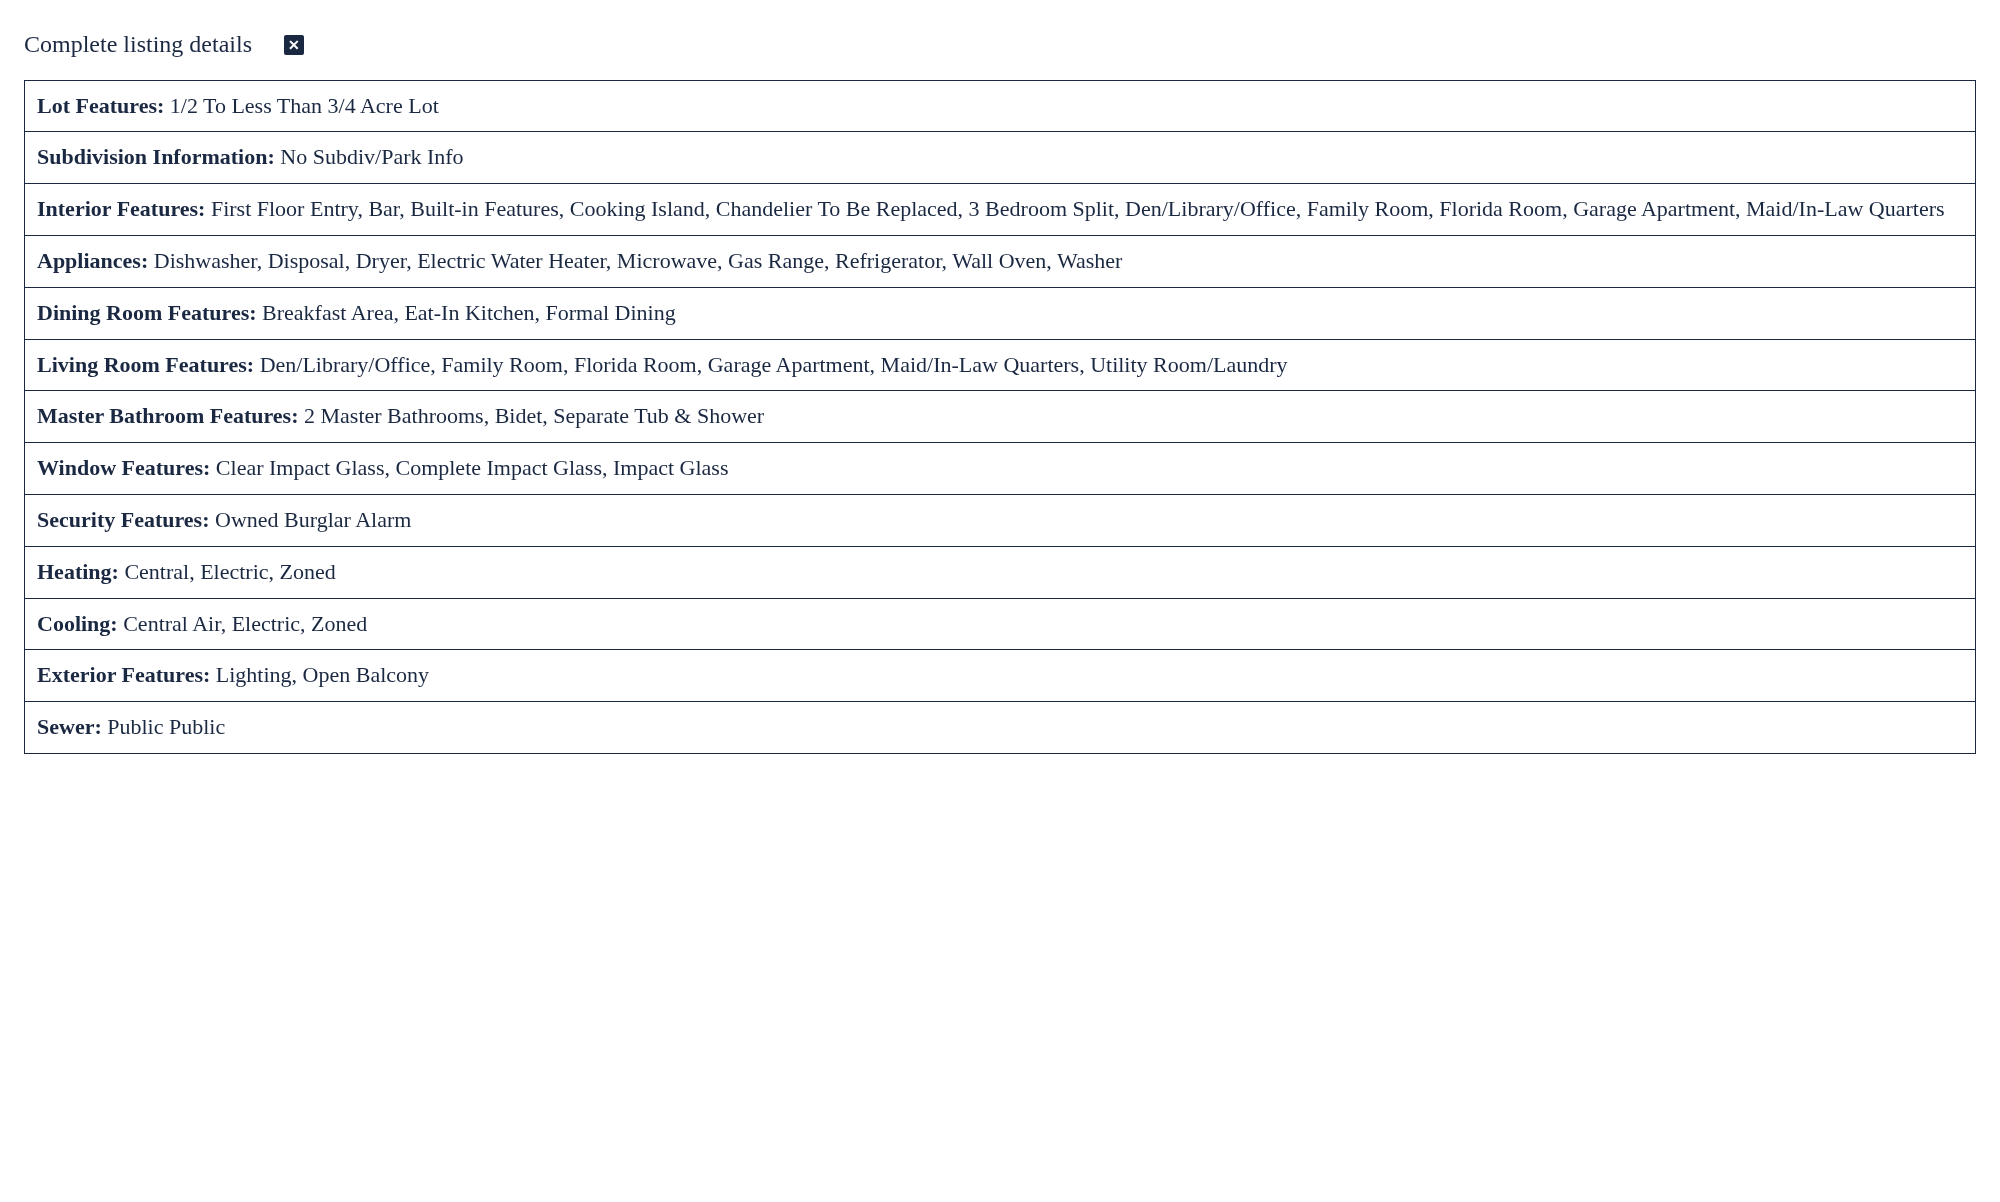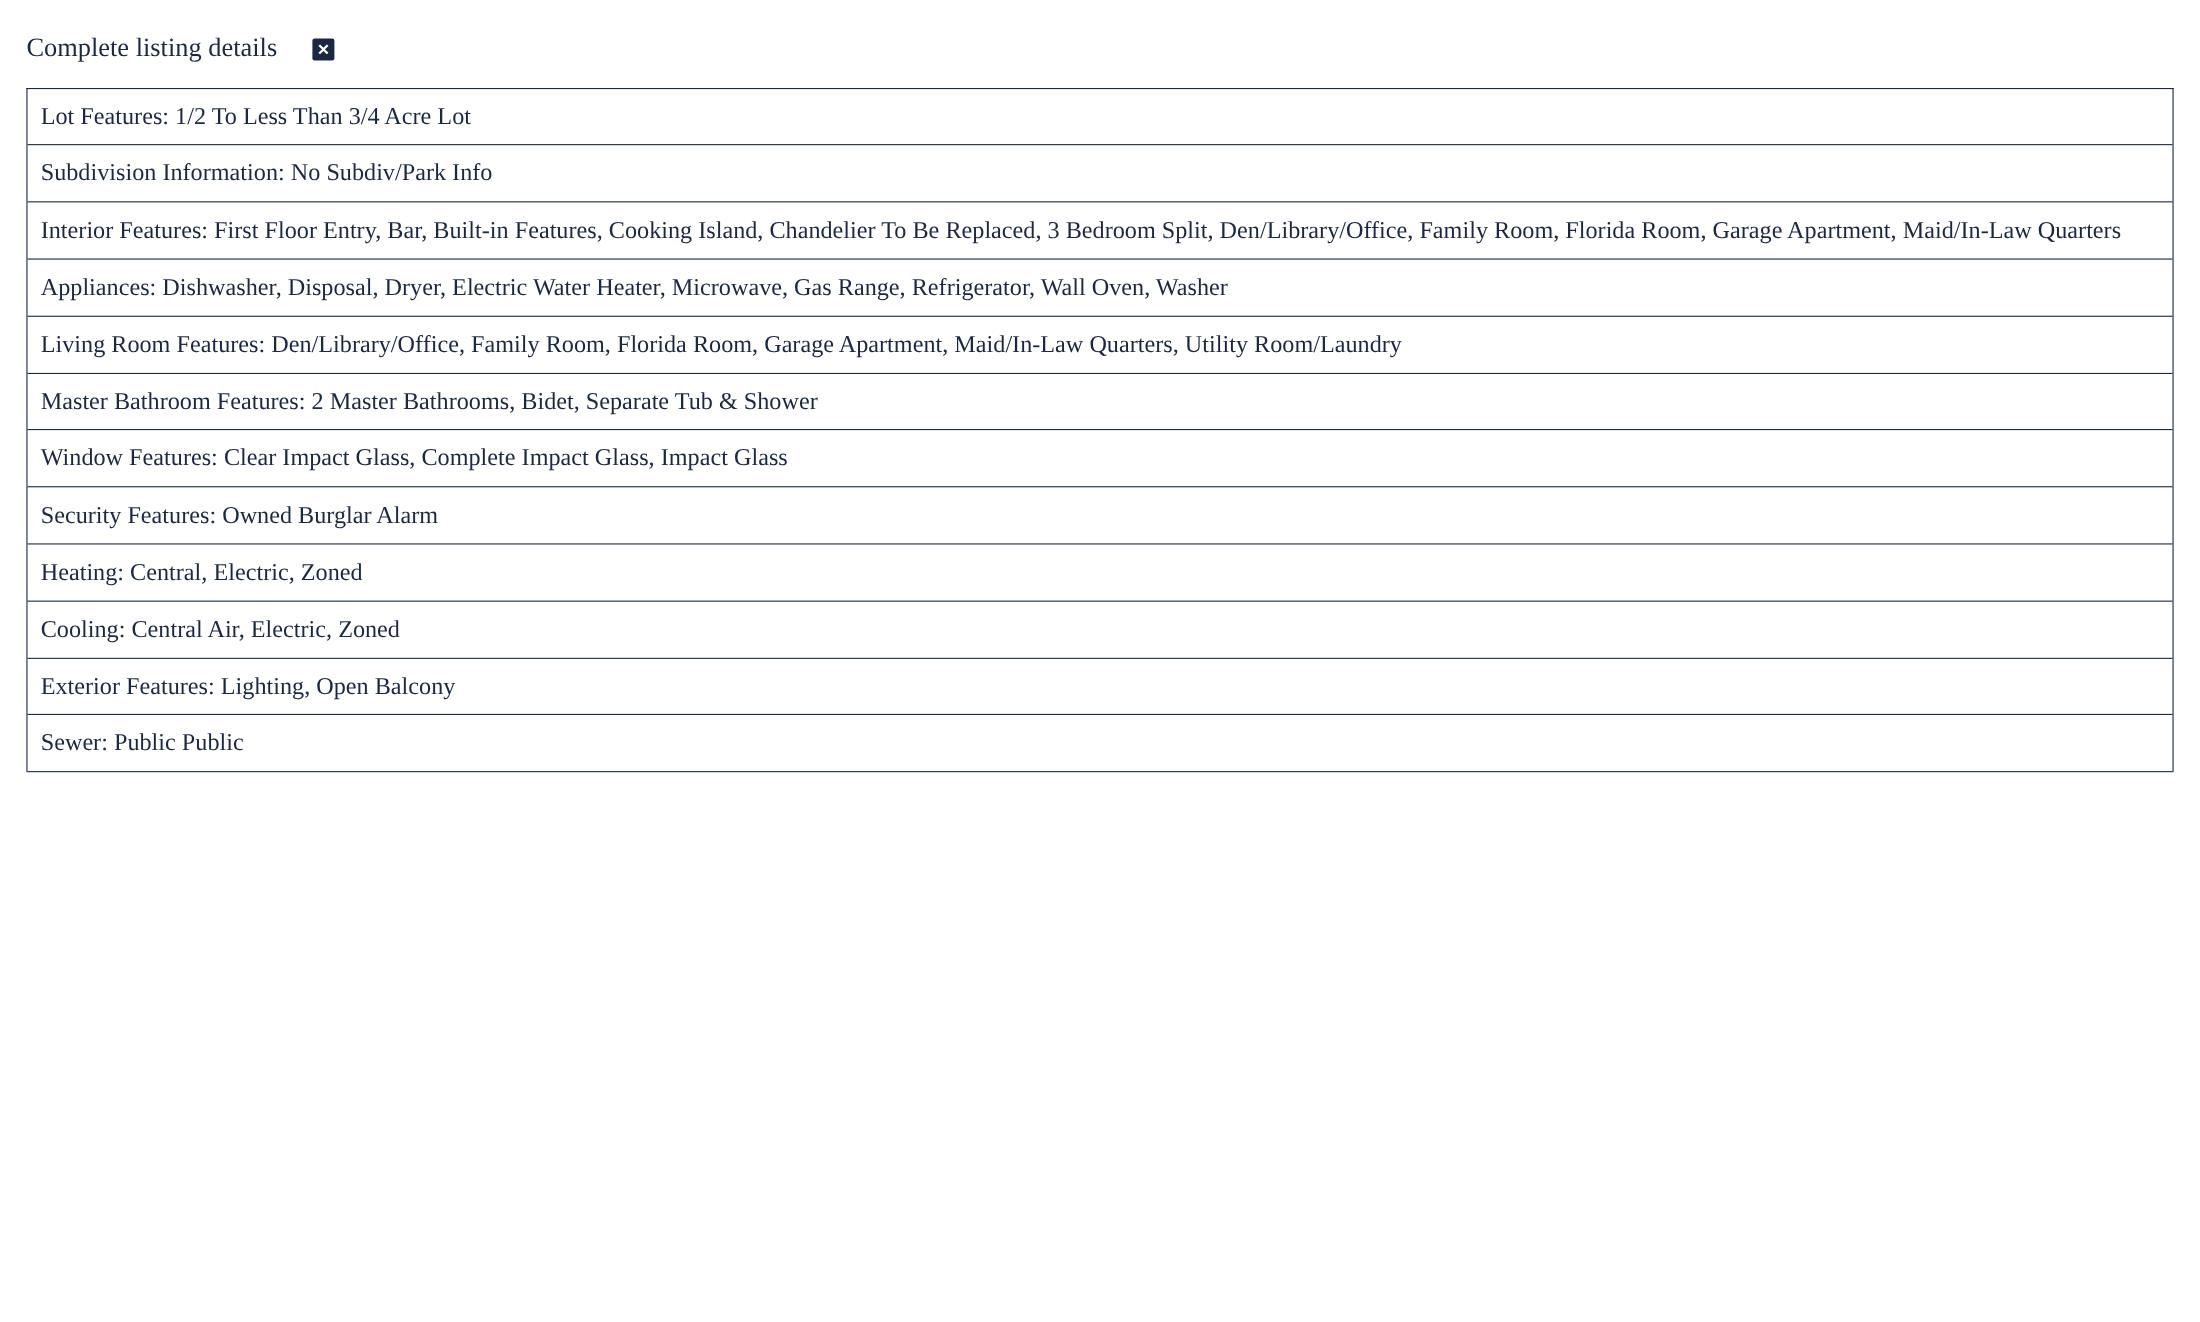--- a/index.html
+++ b/index.html
@@ -42,41 +42,42 @@
       border-bottom: none;
       width: 100%;
     }
     .details-row {
       border-bottom: 1px solid #1a2842;
       padding: 10px 12px;
       font-size: 22px;
       color: #1a2842;
     }
     .details-row .label {
-      font-weight: 400;
+      font-weight: 700;
     }
     .details-row .value {
       font-weight: 400;
     }
   </style>
 </head>
 <body>
 
 <div class="header">
   <span class="header-title">Complete listing details</span>
   <button class="close-btn">
     <span>✕</span>
   </button>
 </div>
 
 <div class="details-table">
     <div class="details-row"><span class="label">Lot Features:</span><span class="value"> 1/2 To Less Than 3/4 Acre Lot</span></div>
     <div class="details-row"><span class="label">Subdivision Information:</span><span class="value"> No Subdiv/Park Info</span></div>
     <div class="details-row"><span class="label">Interior Features:</span><span class="value"> First Floor Entry, Bar, Built-in Features, Cooking Island, Chandelier To Be Replaced, 3 Bedroom Split, Den/Library/Office, Family Room, Florida Room, Garage Apartment, Maid/In-Law Quarters</span></div>
     <div class="details-row"><span class="label">Appliances:</span><span class="value"> Dishwasher, Disposal, Dryer, Electric Water Heater, Microwave, Gas Range, Refrigerator, Wall Oven, Washer</span></div>
+    <div class="details-row"><span class="label">Dining Room Features:</span><span class="value"> Breakfast Area, Eat-In Kitchen, Formal Dining</span></div>
     <div class="details-row"><span class="label">Living Room Features:</span><span class="value"> Den/Library/Office, Family Room, Florida Room, Garage Apartment, Maid/In-Law Quarters, Utility Room/Laundry</span></div>
     <div class="details-row"><span class="label">Master Bathroom Features:</span><span class="value"> 2 Master Bathrooms, Bidet, Separate Tub &amp; Shower</span></div>
     <div class="details-row"><span class="label">Window Features:</span><span class="value"> Clear Impact Glass, Complete Impact Glass, Impact Glass</span></div>
     <div class="details-row"><span class="label">Security Features:</span><span class="value"> Owned Burglar Alarm</span></div>
     <div class="details-row"><span class="label">Heating:</span><span class="value"> Central, Electric, Zoned</span></div>
     <div class="details-row"><span class="label">Cooling:</span><span class="value"> Central Air, Electric, Zoned</span></div>
     <div class="details-row"><span class="label">Exterior Features:</span><span class="value"> Lighting, Open Balcony</span></div>
     <div class="details-row"><span class="label">Sewer:</span><span class="value"> Public Public</span></div>
   </div>
 

